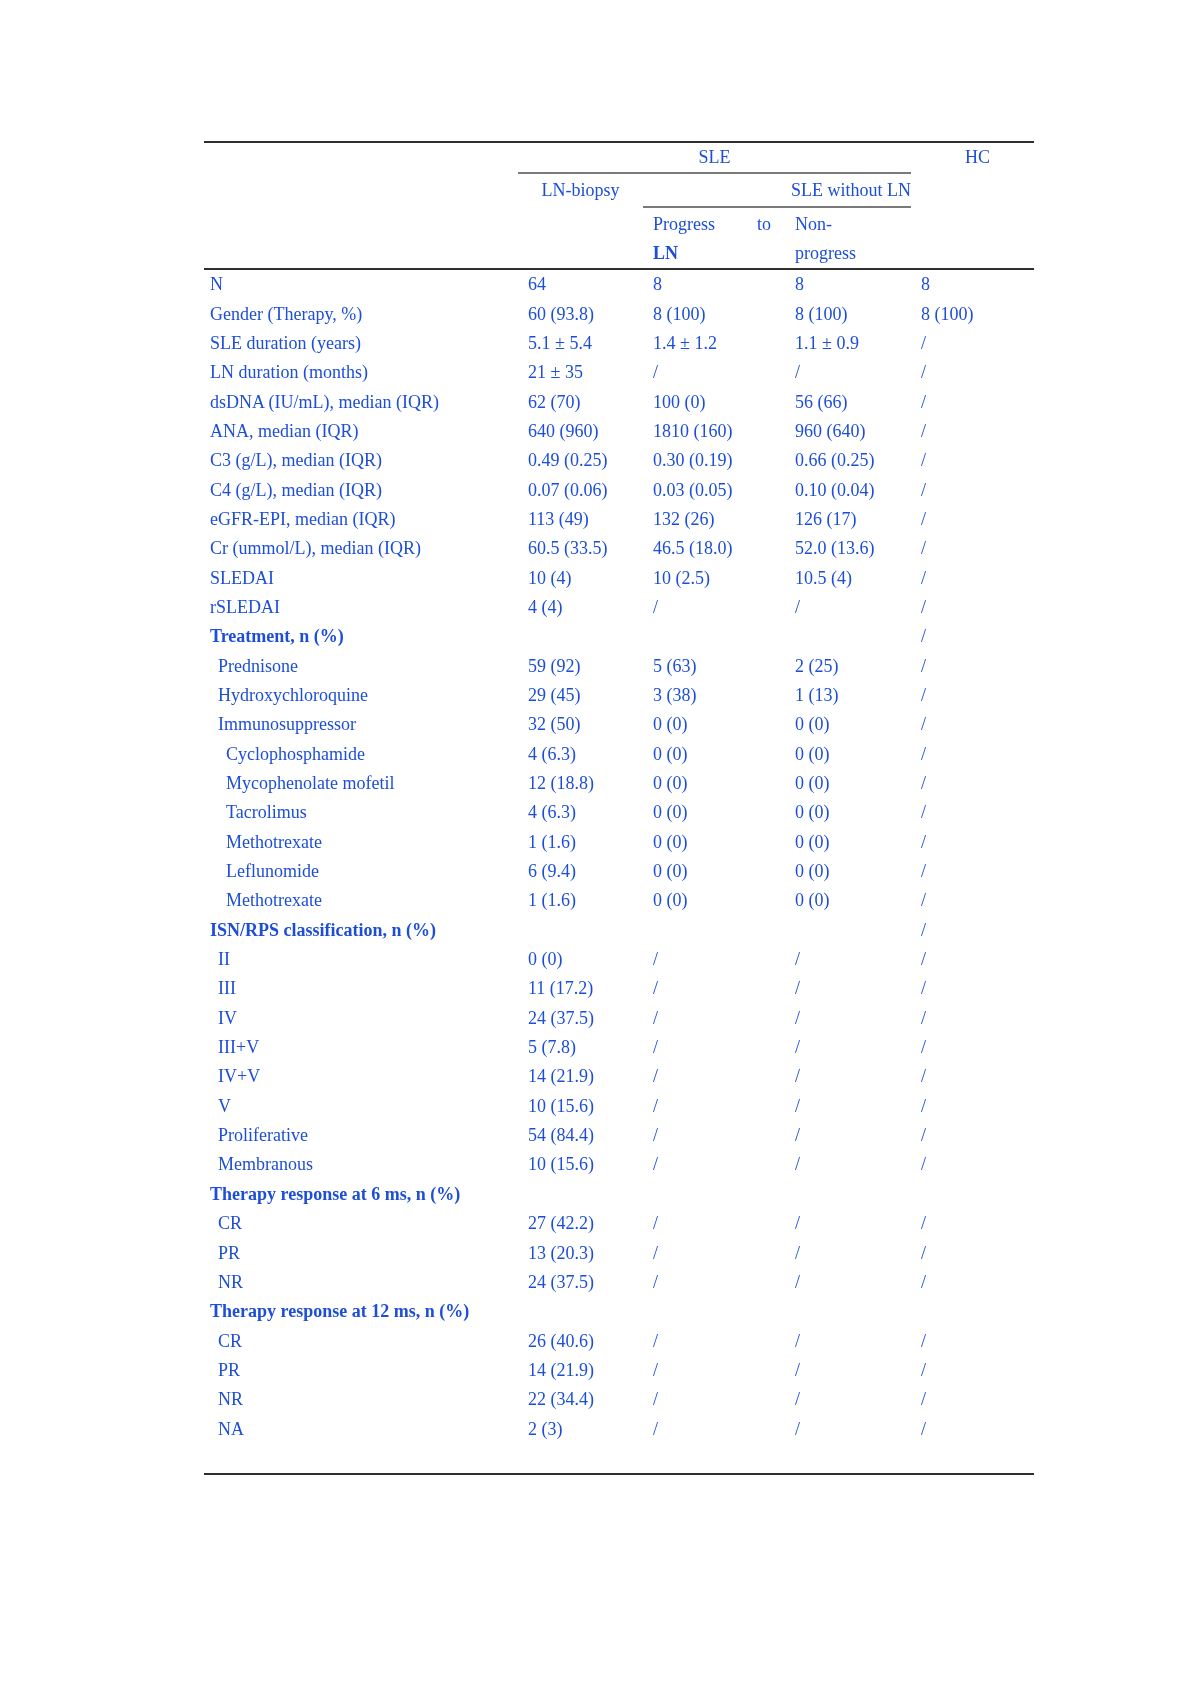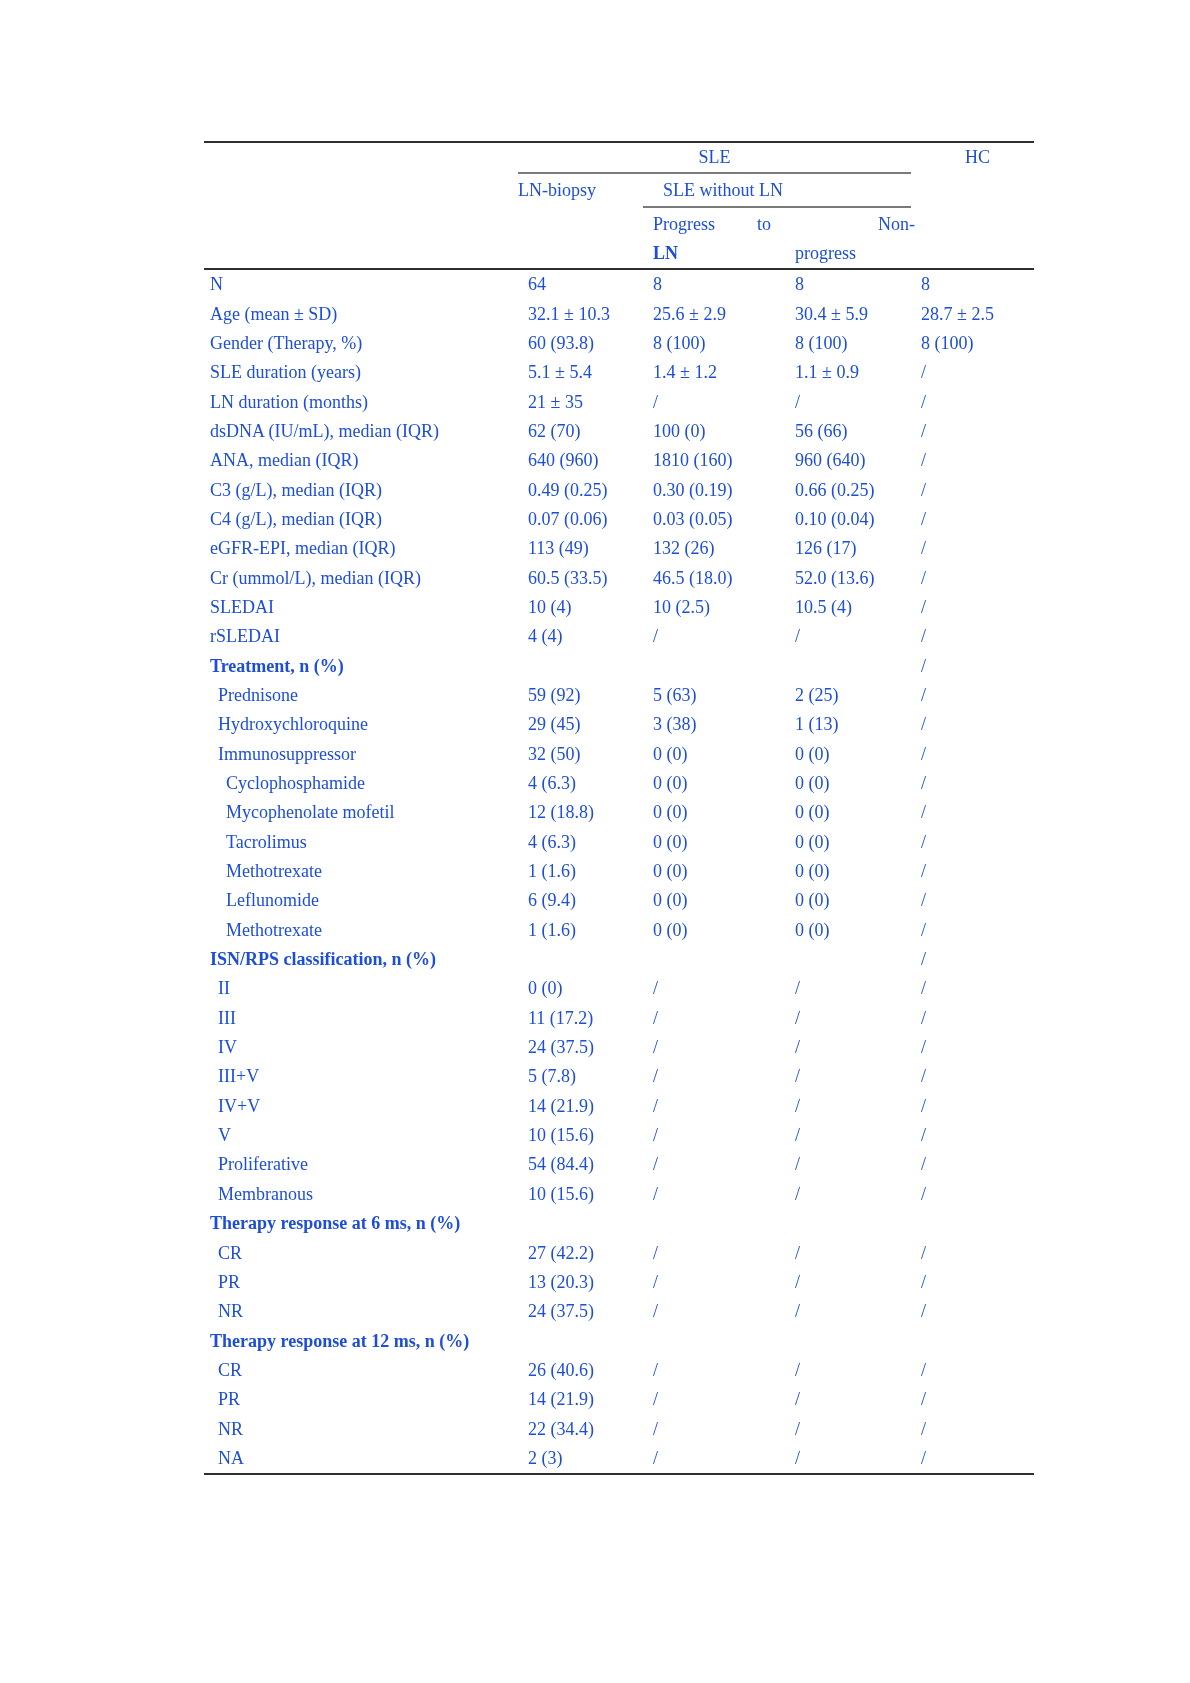--- a/index.html
+++ b/index.html
@@ -33,28 +33,28 @@
     background: #7a7a7a;
   }
   .rule-swl {
     position: absolute;
     left: 620px; top: 206px; width: 268px; height: 1.5px;
     background: #7a7a7a;
   }
   .hdr { position: absolute; white-space: nowrap; }
   .hdr-sle { left: 495px; top: 143px; width: 393px; height: 29px; line-height: 29px; text-align: center; }
   .hdr-hc  { left: 898px; top: 143px; width: 113px; height: 29px; line-height: 29px; text-align: center; }
-  .hdr-lnb { left: 495px; top: 175px; width: 125px; height: 31px; line-height: 31px; text-align: left; }
-  .hdr-swl { left: 640px; top: 175px; width: 268px; height: 32px; line-height: 31px; text-align: left; }
+  .hdr-lnb { left: 495px; top: 175px; width: 125px; height: 31px; line-height: 31px; text-align: center; }
+  .hdr-swl { left: 620px; top: 175px; width: 268px; height: 32px; line-height: 31px; text-align: right; }
   .hdr-prg1 {
     left: 630px; top: 210px; width: 118px; height: 29px; line-height: 29px;
     display: flex; justify-content: space-between;
   }
   .hdr-prg2 { left: 630px; top: 239px; width: 118px; height: 29px; line-height: 29px; font-weight: bold; }
-  .hdr-non1 { left: 772px; top: 210px; width: 120px; height: 29px; line-height: 29px; text-align: right; }
+  .hdr-non1 { left: 772px; top: 210px; width: 120px; height: 29px; line-height: 29px; }
   .hdr-non2 { left: 772px; top: 239px; width: 120px; height: 29px; line-height: 29px; }
   .rows {
     position: absolute;
     left: 181px; top: 270px; width: 830px;
   }
   .row {
     display: grid;
     grid-template-columns: 314px 125px 142px 126px 123px;
     height: 29.35px;
     align-items: center;
@@ -95,27 +95,20 @@
 
   <div class="rows" id="rows">
   <div class="row ind0">
     <div class="c c0">N</div>
     <div class="c c1">64</div>
     <div class="c c2">8</div>
     <div class="c c3">8</div>
     <div class="c c4">8</div>
   </div>
 
-  <div class="row ind0">
-    <div class="c c0">Age (mean ± SD)</div>
-    <div class="c c1">32.1 ± 10.3</div>
-    <div class="c c2">25.6 ± 2.9</div>
-    <div class="c c3">30.4 ± 5.9</div>
-    <div class="c c4">28.7 ± 2.5</div>
-  </div>
 
   <div class="row ind0">
     <div class="c c0">Gender (Therapy, %)</div>
     <div class="c c1">60 (93.8)</div>
     <div class="c c2">8 (100)</div>
     <div class="c c3">8 (100)</div>
     <div class="c c4">8 (100)</div>
   </div>
 
   <div class="row ind0">

